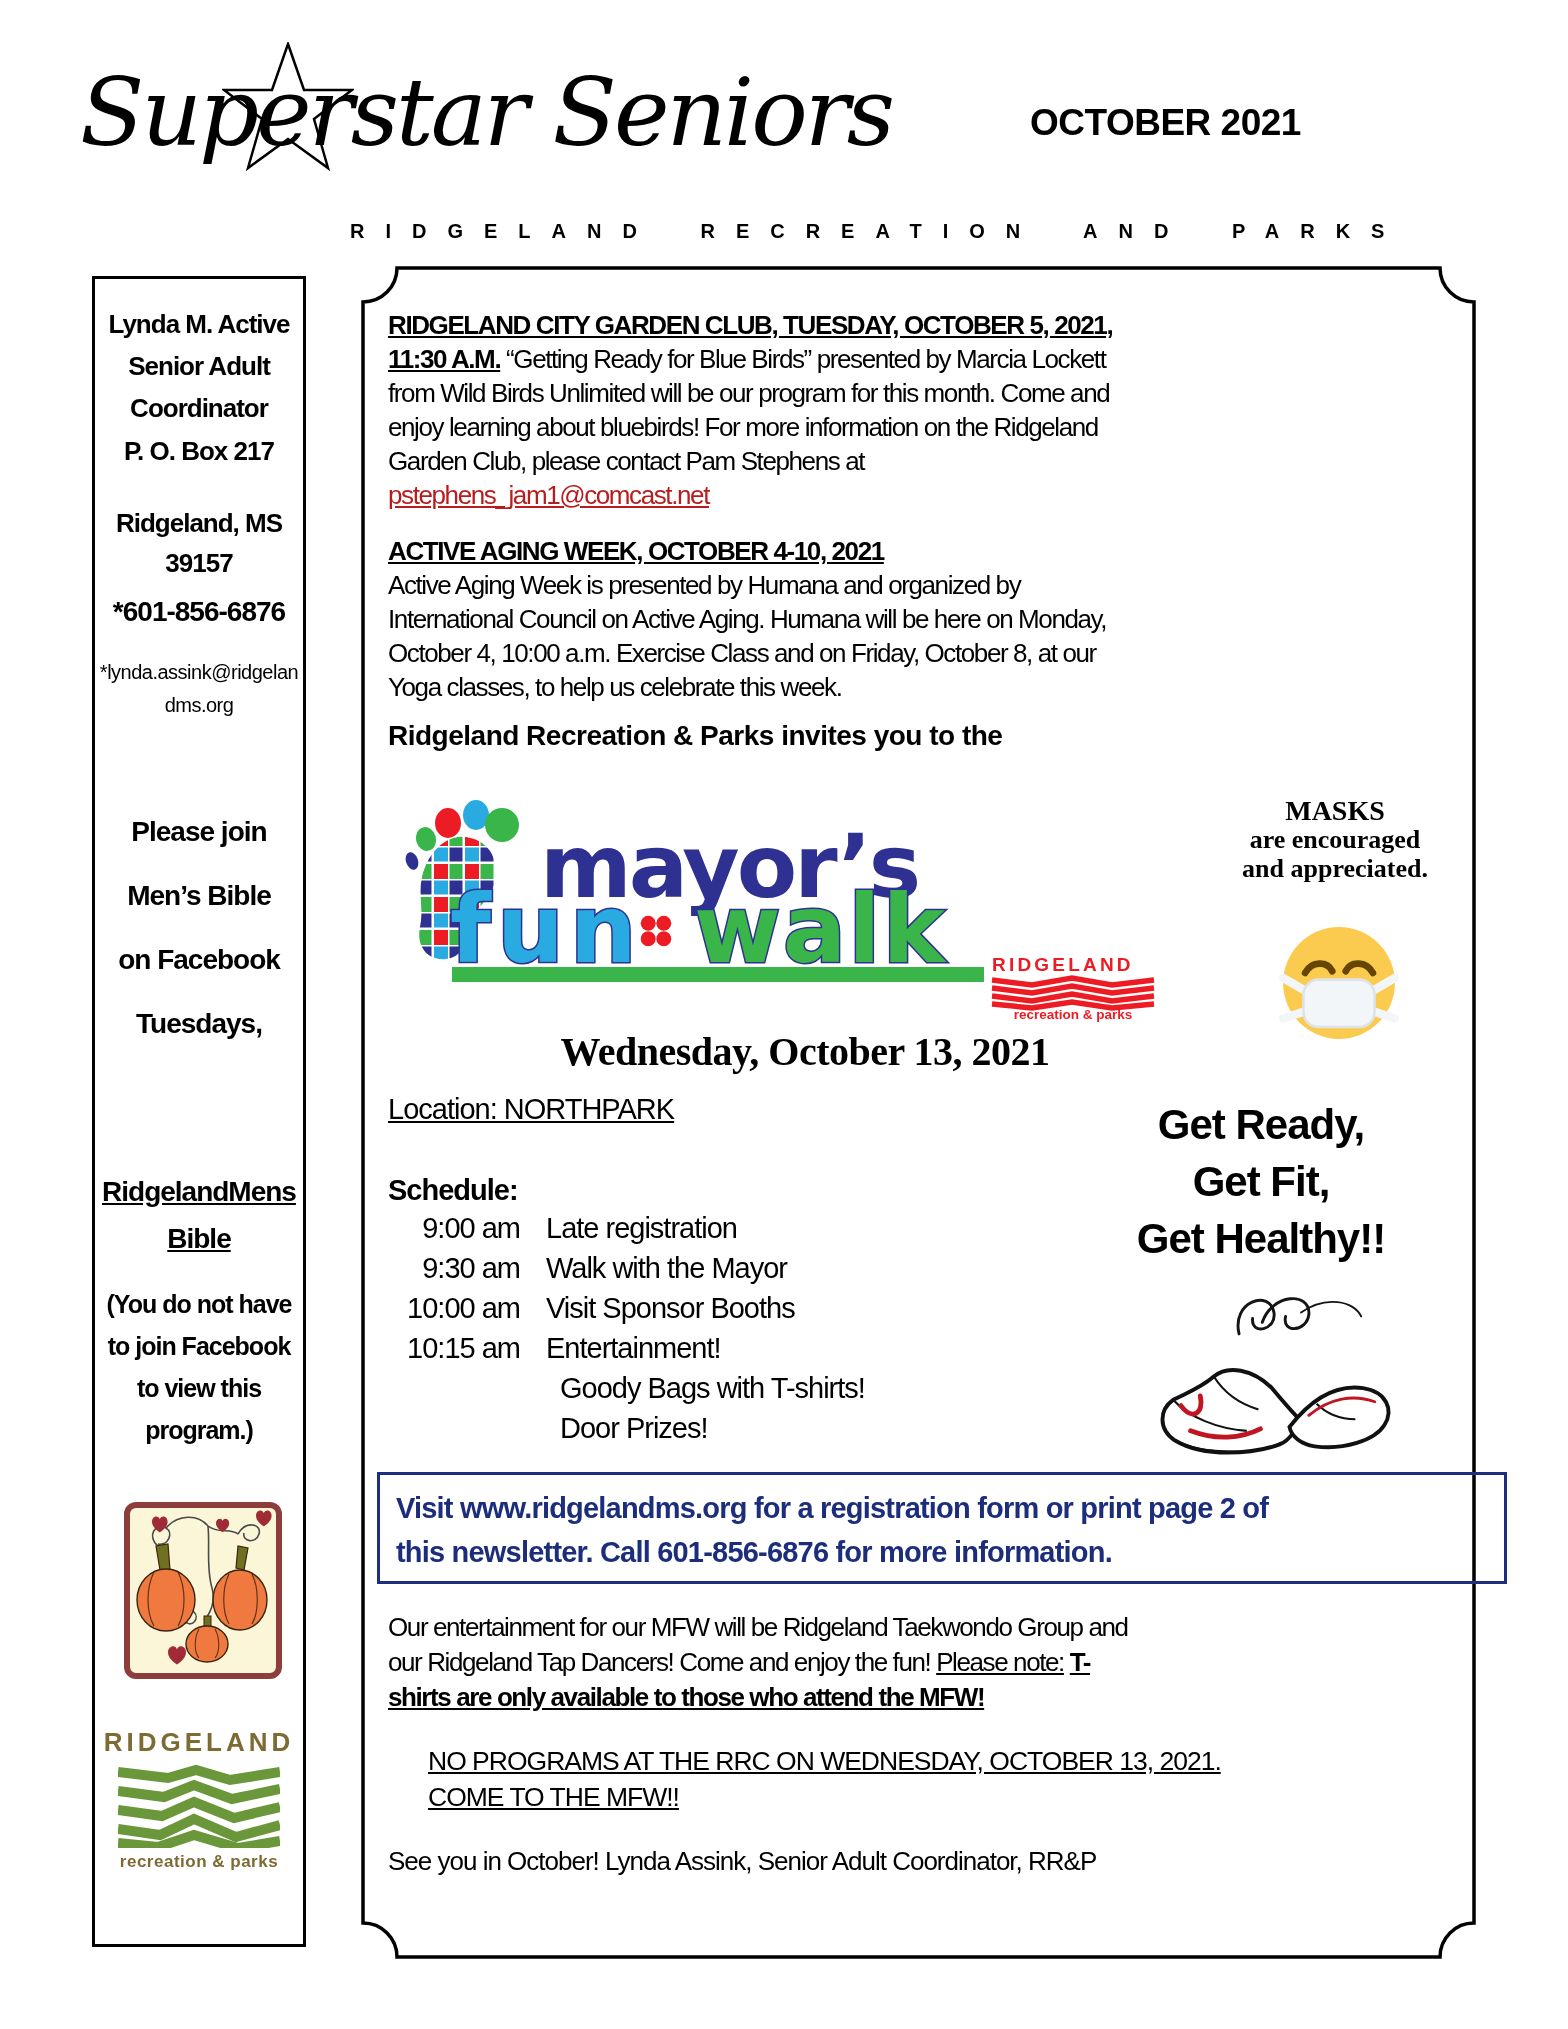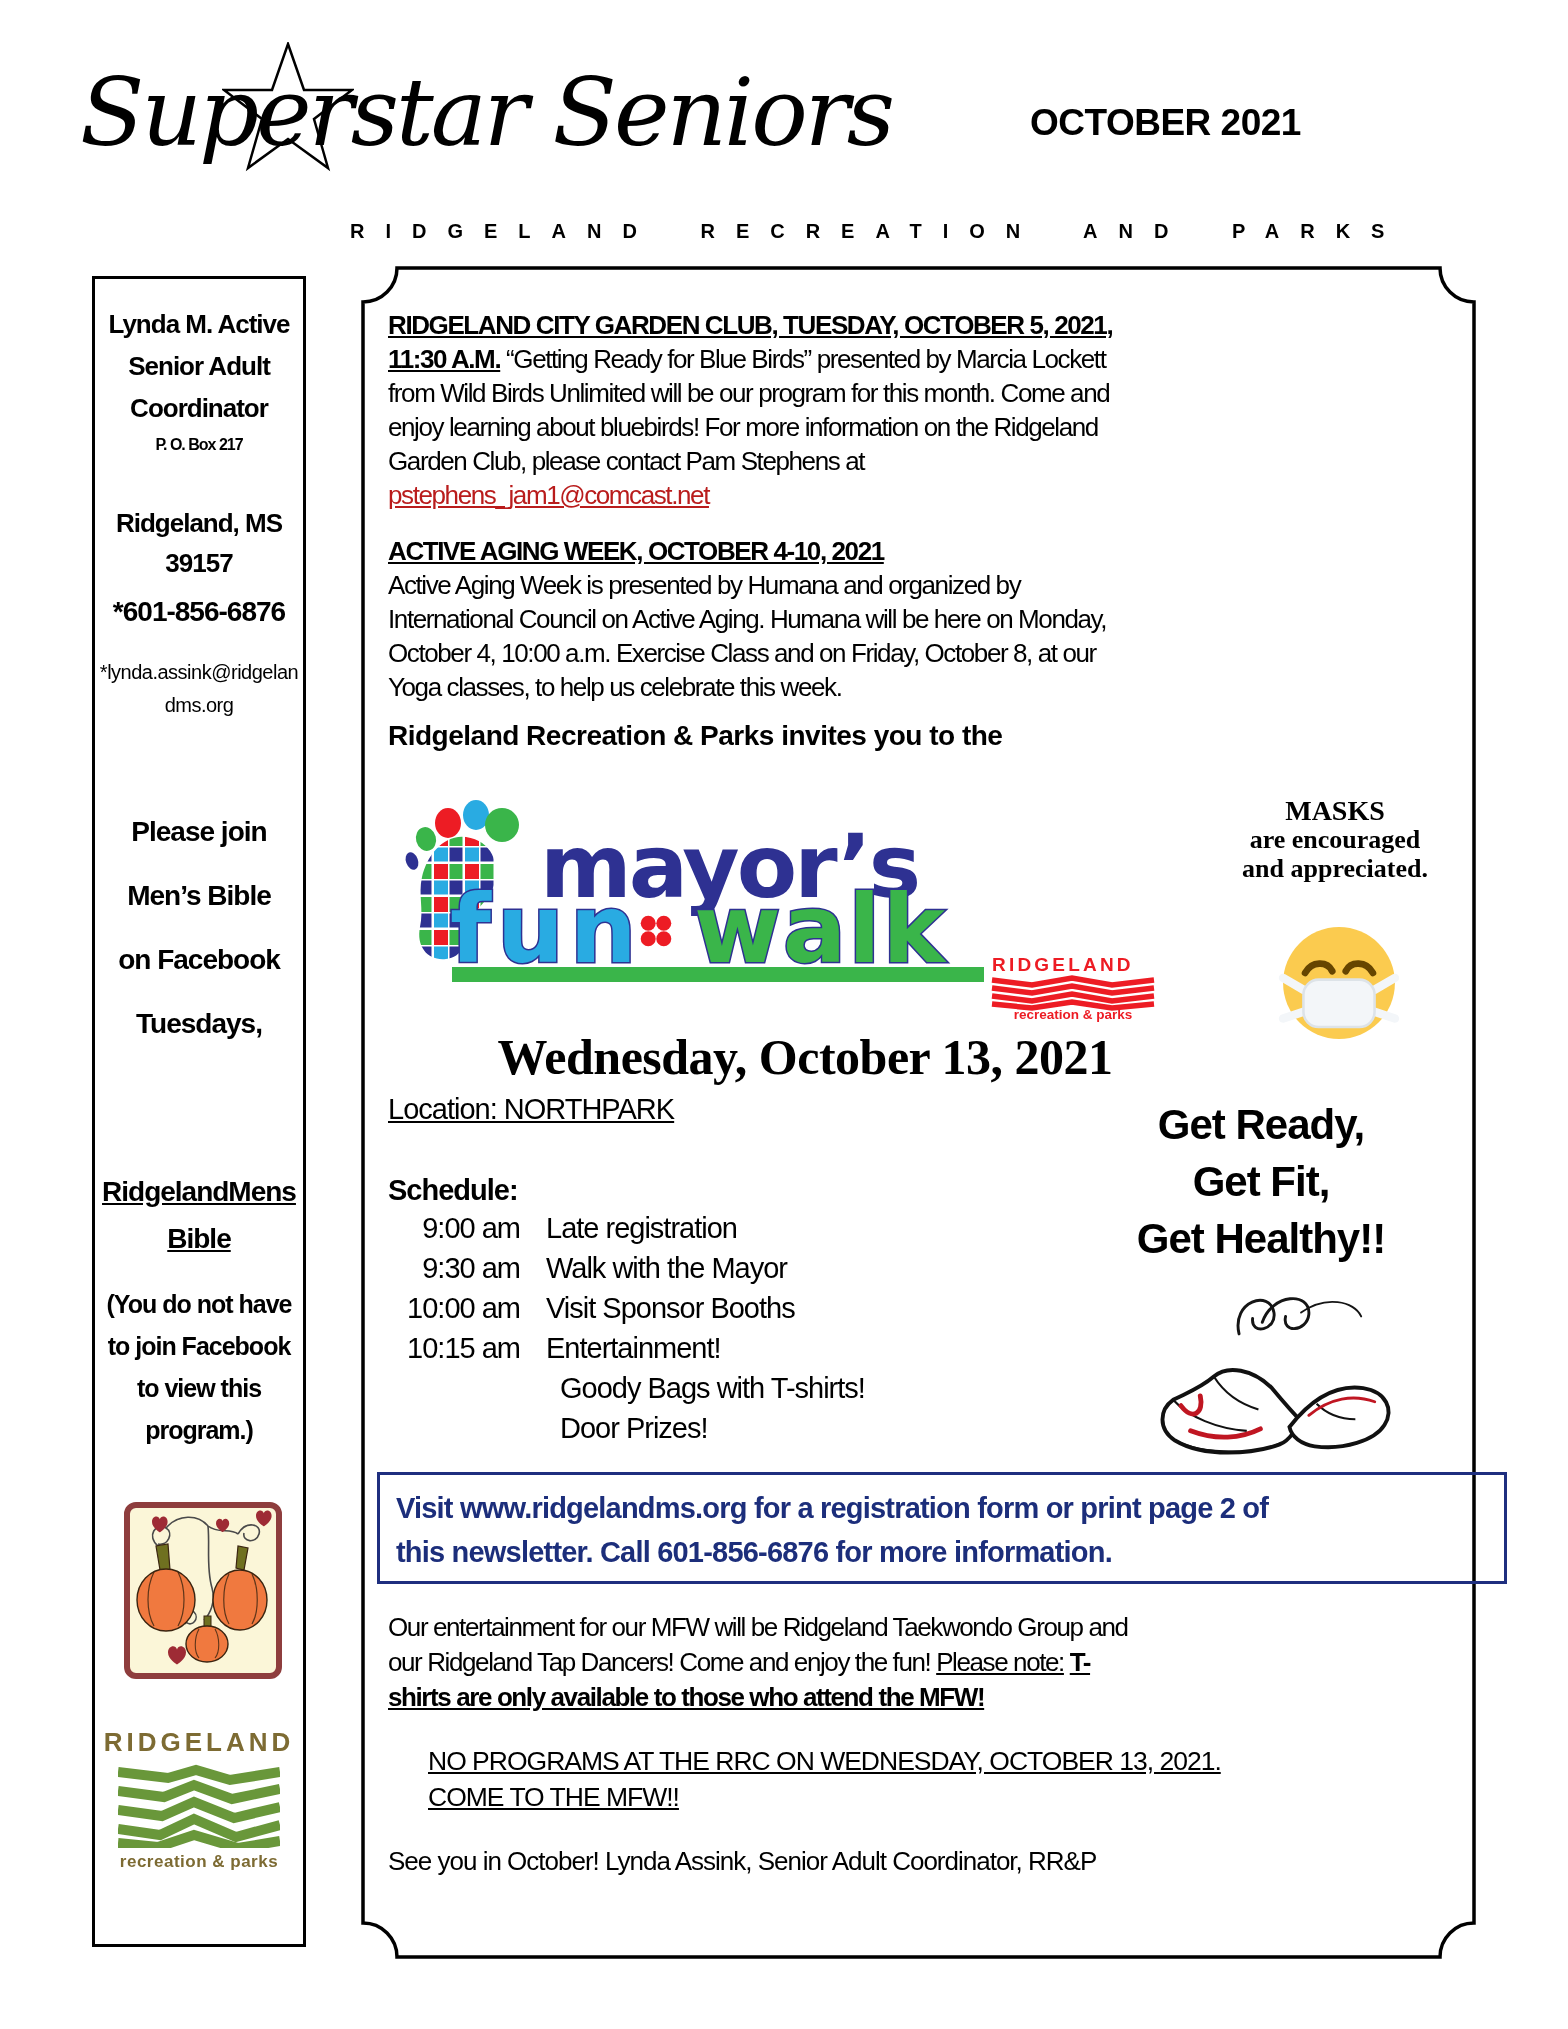--- a/index.html
+++ b/index.html
@@ -11,38 +11,38 @@
   .masthead-title{left:80px;top:58px;font-family:"DejaVu Serif",serif;font-style:italic;
     font-size:94px;letter-spacing:-3px;z-index:2;white-space:nowrap;}
   .issue{left:1030px;top:102px;font-size:37px;font-weight:bold;letter-spacing:-.5px;white-space:nowrap;}
   .masthead-sub{left:350px;top:220px;font-size:20px;font-weight:bold;letter-spacing:21px;
     word-spacing:16px;white-space:nowrap;}
 
   
   .sidebar-box{left:92px;top:276px;width:214px;height:1671px;border:3px solid #000;box-sizing:border-box;}
   .side{left:92px;width:214px;text-align:center;letter-spacing:-1px;}
   .side-name{top:303px;font-size:26px;font-weight:bold;line-height:42px;}
-  .side-po{top:436px;font-size:16px;font-weight:bold;}
+  .side-po{top:436px;font-size:26px;font-weight:bold;}
   .side-city{top:503px;font-size:26px;font-weight:bold;line-height:40px;}
   .side-phone{top:596px;font-size:28px;font-weight:bold;}
   .side-email{top:656px;font-size:20px;line-height:33px;letter-spacing:-.5px;}
   .side-join{top:800px;font-size:28px;font-weight:bold;line-height:64px;}
   .side-link{top:1168px;font-size:28px;font-weight:bold;line-height:47px;text-decoration:underline;color:#000;}
   .side-note{top:1283px;font-size:25px;font-weight:bold;line-height:42px;}
   .side-logo-title{top:1727px;font-size:26px;font-weight:600;letter-spacing:4px;color:#7D6B33;}
   .side-logo-sub{top:1852px;font-size:17px;font-weight:bold;letter-spacing:.5px;color:#7D6B33;}
 
   
   .body-par{left:388px;width:748px;font-size:26px;line-height:34px;letter-spacing:-1.4px;}
   .hblock{display:block;white-space:nowrap;font-weight:bold;text-decoration:underline;}
   .hinline{font-weight:bold;text-decoration:underline;}
   .doc-link{display:block;text-decoration:underline;color:#b91c1c;}
   .invite{left:388px;top:720px;font-size:28px;font-weight:bold;letter-spacing:-.5px;white-space:nowrap;}
   .event-date{left:430px;top:1028px;width:750px;text-align:center;font-family:"Liberation Serif",serif;
-    font-weight:bold;font-size:50px;letter-spacing:-.5px;white-space:nowrap;}
+    font-weight:bold;font-size:40px;letter-spacing:-.5px;white-space:nowrap;}
   .location{left:388px;top:1093px;font-size:29px;letter-spacing:-1px;text-decoration:underline;white-space:nowrap;}
   .sched-head{left:388px;top:1174px;font-size:29px;font-weight:bold;letter-spacing:-1px;}
   .sched-rows{left:388px;top:1212px;width:560px;font-size:29px;letter-spacing:-1px;}
   .sched-row{display:flex;height:40px;align-items:flex-start;}
   .sched-time{width:132px;text-align:right;white-space:nowrap;}
   .sched-act{margin-left:26px;white-space:nowrap;}
   .sched-row.noTime .sched-act{margin-left:40px;}
 
   .masks{left:1200px;top:796px;width:270px;text-align:center;font-family:"Liberation Serif",serif;
     font-weight:bold;line-height:29px;font-size:26px;}

